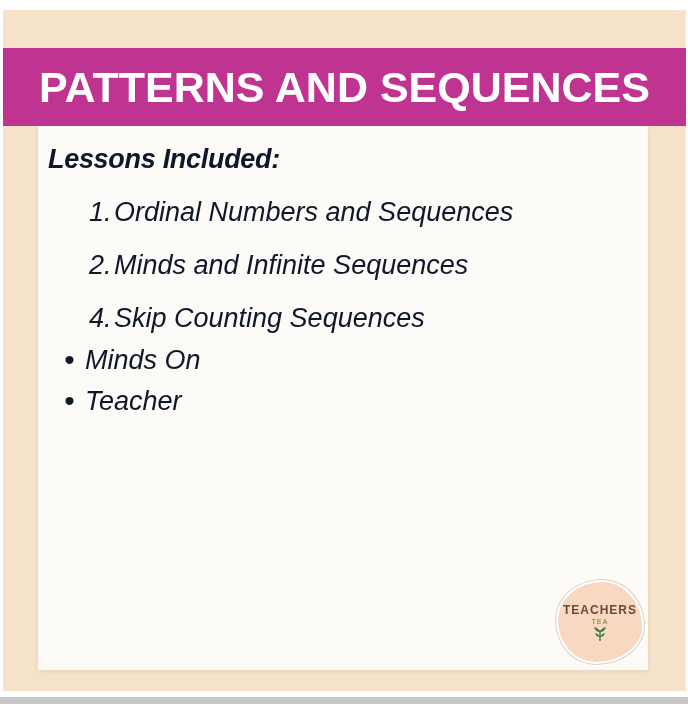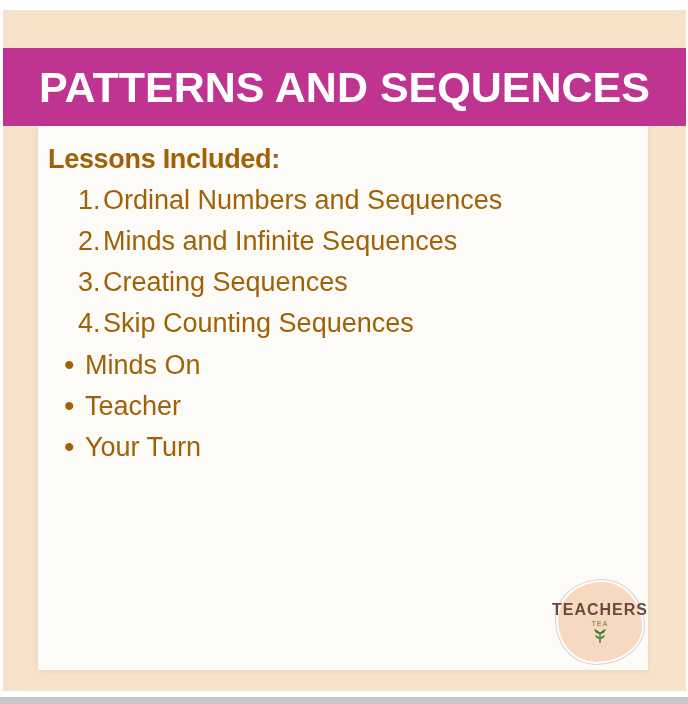--- a/index.html
+++ b/index.html
@@ -37,29 +37,30 @@
     left:38px; top:126px;
     width:610px; height:544px;
     background:#fcfbf7;
     box-shadow:0 1px 5px rgba(0,0,0,0.07);
     padding-top:13px;
   }
   .row {
     height:41px;
     line-height:41px;
     font-size:27px;
-    color:#a16207;
+    color:#0f172a;
     white-space:nowrap;
+    font-style:italic;
   }
   .row.heading {
     font-weight:bold;
     padding-left:10px;
     letter-spacing:-0.3px;
   }
-  .row.num-item { padding-left:40px; }
+  .row.num-item { padding-left:51px;margin-top:12px; }
   .num-marker {
     display:inline-block;
     min-width:25px;
   }
   .row.bullet-item { padding-left:26px; }
   .bullet-marker {
     display:inline-block;
     width:21px;
     font-size:30px;
     vertical-align:-1px;
@@ -72,21 +73,21 @@
     border:2px solid #ffffff;
     box-shadow:0 0 0 1px #d9d2c6;
     border-radius:52% 48% 55% 45% / 48% 55% 45% 52%;
     display:flex;
     flex-direction:column;
     align-items:center;
     justify-content:center;
     gap:1px;
   }
   .logo-name {
-    font-size:16px;
+    font-size:12px;
     font-weight:bold;
     letter-spacing:1px;
     color:#6b4a39;
   }
   .logo-sub {
     font-size:7px;
     font-weight:bold;
     letter-spacing:1px;
     color:#8f9b5a;
   }
@@ -105,27 +106,25 @@
 
 <div class="title-band">
   <h1>PATTERNS AND SEQUENCES</h1>
 </div>
 
 <div class="content-panel">
   <div class="row heading">Lessons Included:</div>
 
   <div class="row num-item"><span class="num-marker">1.</span><span>Ordinal Numbers and Sequences</span></div>
   <div class="row num-item"><span class="num-marker">2.</span><span>Minds and Infinite Sequences</span></div>
-  <div class="row num-item"><span class="num-marker">3.</span><span>Creating Sequences</span></div>
   <div class="row num-item"><span class="num-marker">4.</span><span>Skip Counting Sequences</span></div>
 
 
   <div class="row bullet-item"><span class="bullet-marker">•</span><span>Minds On</span></div>
   <div class="row bullet-item"><span class="bullet-marker">•</span><span>Teacher</span></div>
-  <div class="row bullet-item"><span class="bullet-marker">•</span><span>Your Turn</span></div>
 
 
 </div>
 
 <div class="logo-badge">
   <span class="logo-name">TEACHERS</span>
   <span class="logo-sub">TEA</span>
   <svg class="leaf-icon" viewBox="0 0 18 16" xmlns="http://www.w3.org/2000/svg">
     <path d="M9 15 C9 11 9 7 9 4" stroke="#2e7d32" stroke-width="1.4" fill="none"></path>
     <path d="M9 6 C6 6 4 4 3 1 C6 2 8 3 9 6 Z" fill="#2e7d32"></path>

